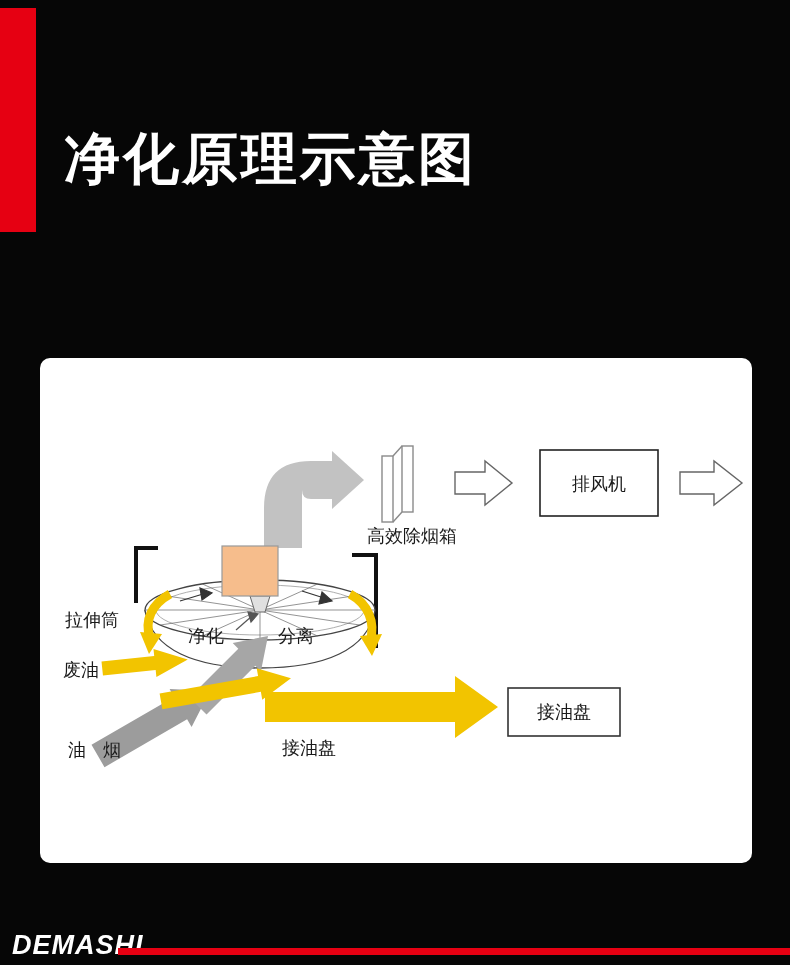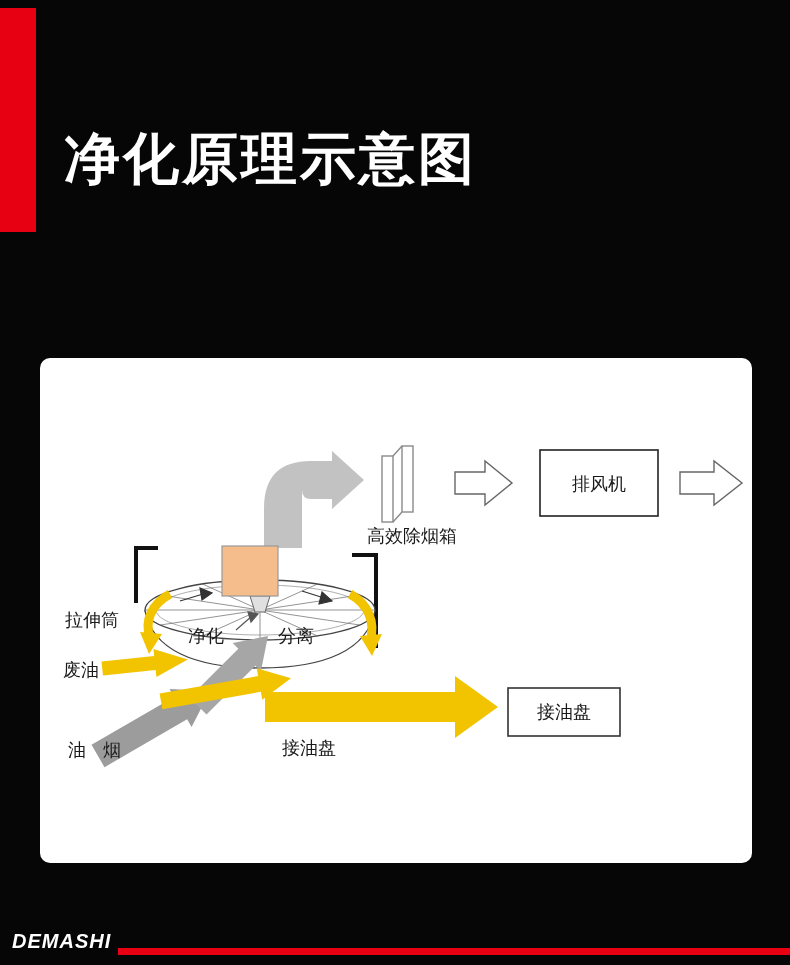--- a/index.html
+++ b/index.html
@@ -19,21 +19,21 @@
     color:#ffffff;font-size:56px;font-weight:900;letter-spacing:3px;
     font-family:"Liberation Sans", sans-serif;
   }
   .panel{
     position:absolute;left:40px;top:358px;width:712px;height:505px;
     background:#ffffff;border-radius:10px;
   }
   .panel svg{display:block;}
   .brand{
     position:absolute;left:12px;top:930px;
-    color:#ffffff;font-size:20px;font-weight:800;font-style:italic;
+    color:#ffffff;font-size:27px;font-weight:800;font-style:italic;
     letter-spacing:1px;
   }
   .footer-line{
     position:absolute;left:118px;top:948px;right:0;height:7px;
     background:#e60012;
   }
   svg text{
     font-family:"Liberation Sans", sans-serif;
     font-size:18px;fill:#1a1a1a;
   }

